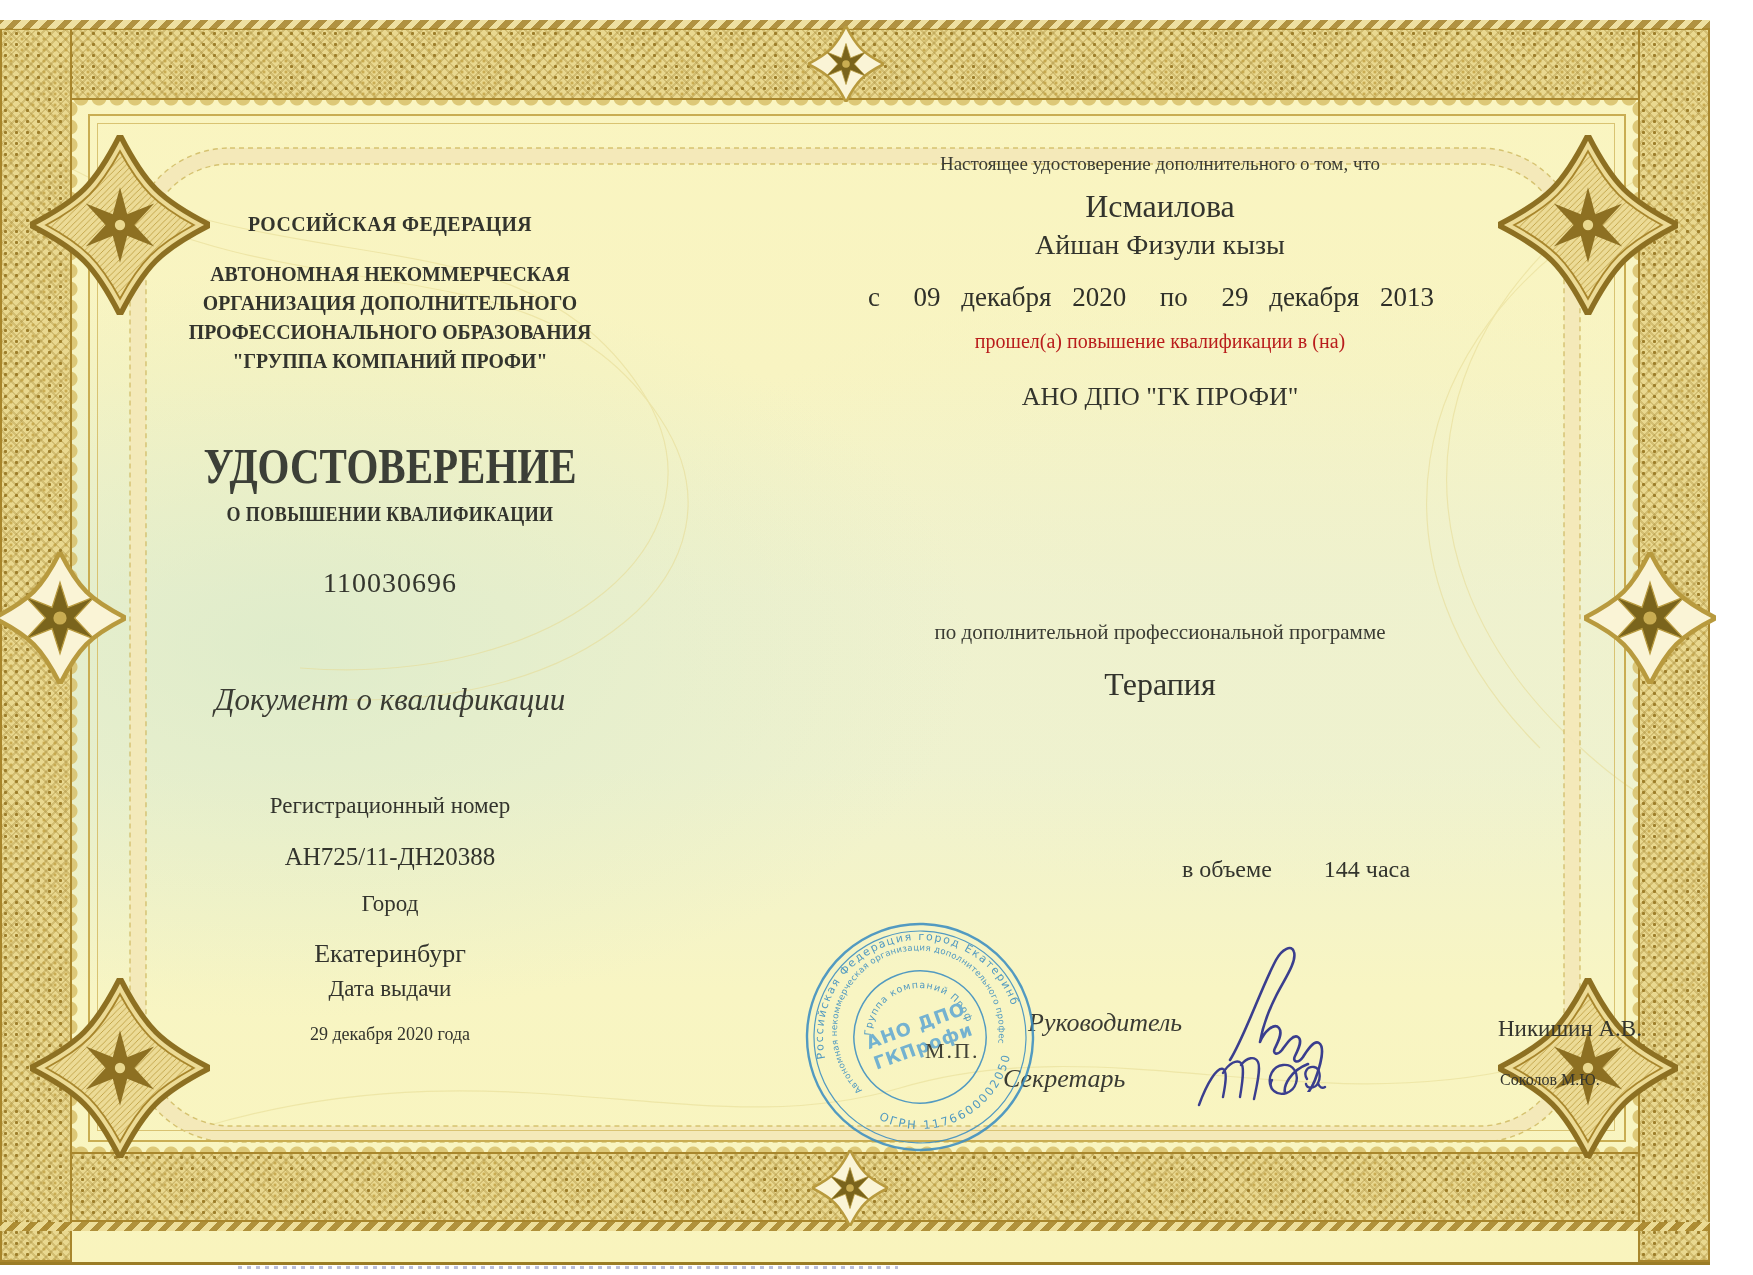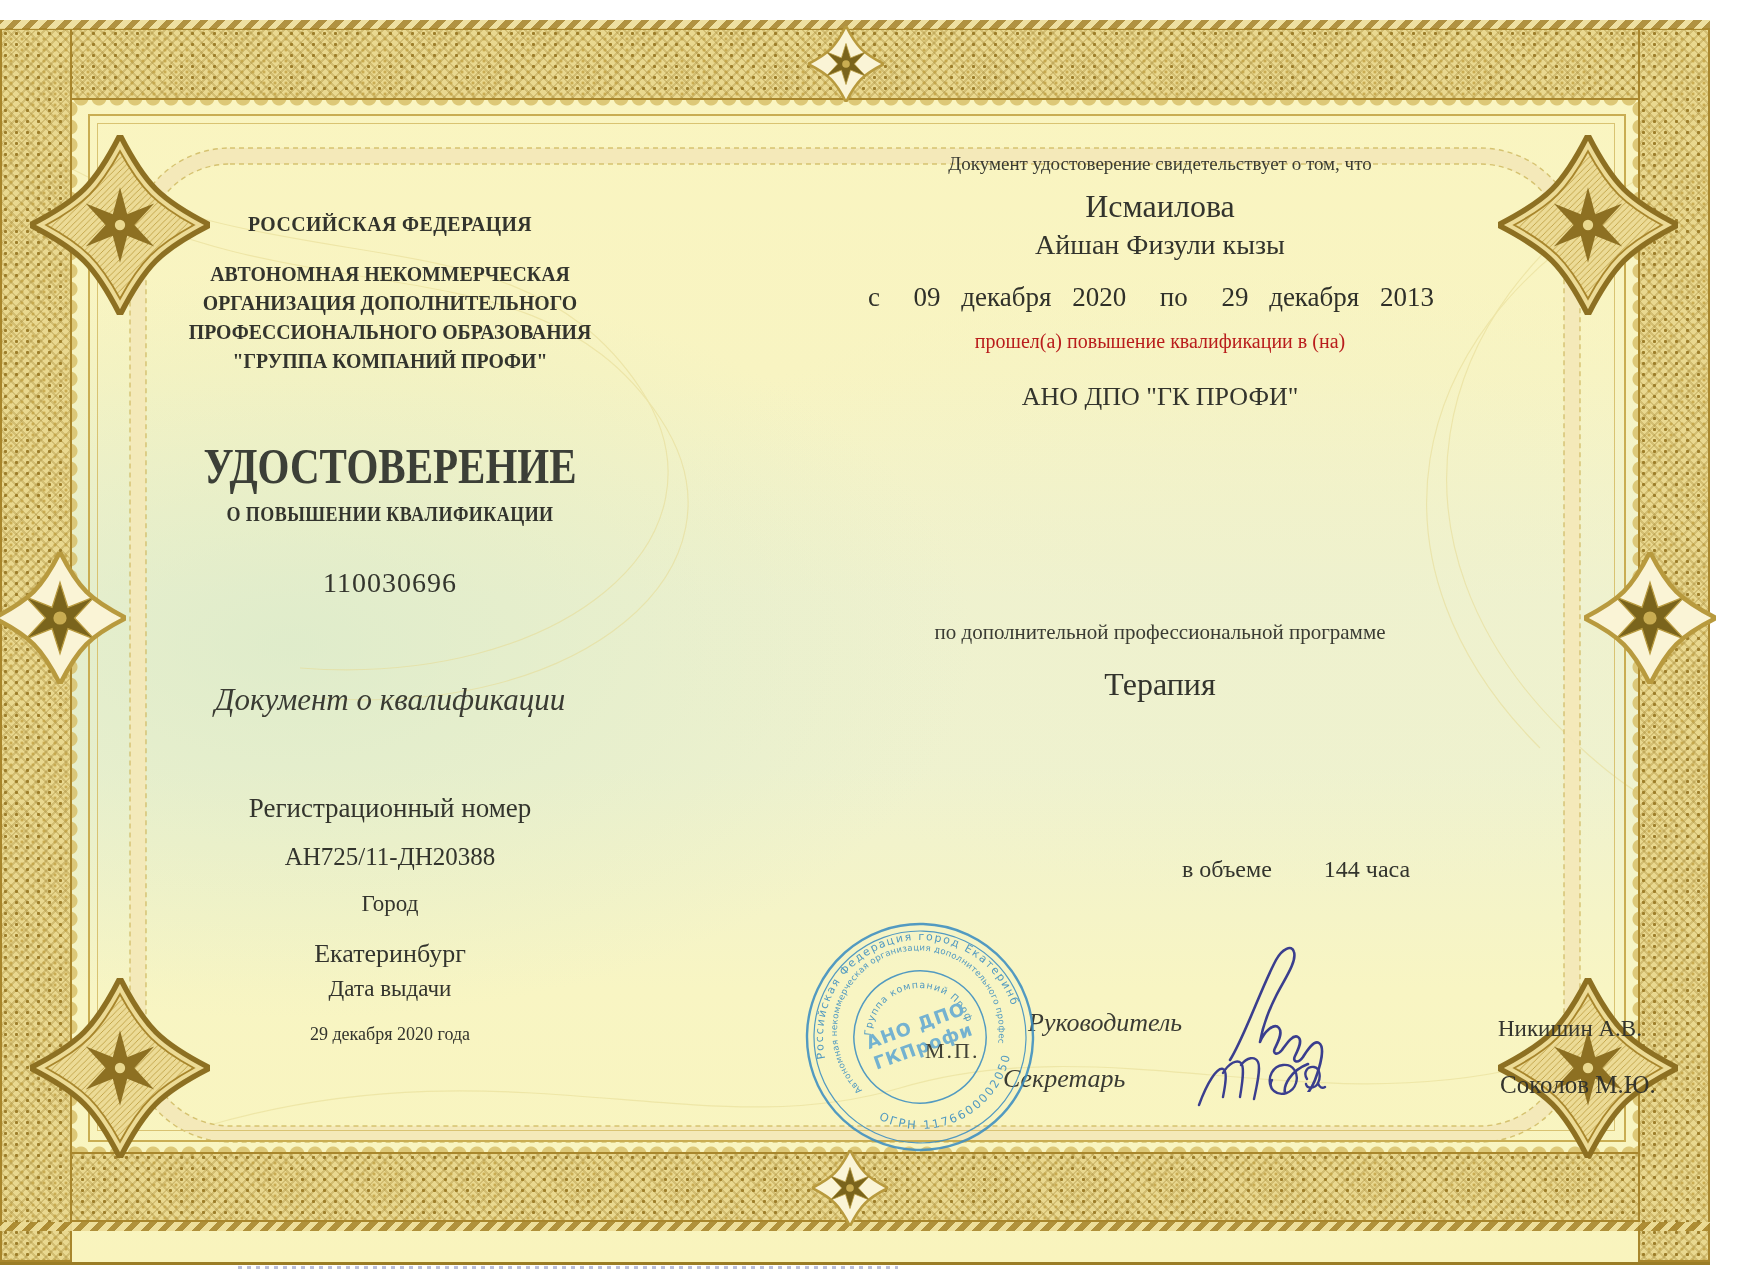--- a/index.html
+++ b/index.html
@@ -157,33 +157,33 @@
 </div>
 
 <div class="t lcol ctr b cond" style="top:437px;font-size:50px;color:#3c3f37;">УДОСТОВЕРЕНИЕ</div>
 
 <div class="t lcol ctr b cond2" style="top:503px;font-size:20px;letter-spacing:.5px;">О ПОВЫШЕНИИ КВАЛИФИКАЦИИ</div>
 
 <div class="t lcol ctr" style="top:567px;font-size:28px;letter-spacing:1px;">110030696</div>
 
 <div class="t lcol ctr it" style="top:682px;font-size:31px;color:#3a3b33;">Документ о квалификации</div>
 
-<div class="t lcol ctr" style="top:793px;font-size:27px;">Регистрационный номер</div>
+<div class="t lcol ctr" style="top:793px;font-size:23px;">Регистрационный номер</div>
 
 <div class="t lcol ctr" style="top:843px;font-size:25px;">АН725/11-ДН20388</div>
 
 <div class="t lcol ctr" style="top:891px;font-size:23px;">Город</div>
 
 <div class="t lcol ctr" style="top:939px;font-size:26px;">Екатеринбург</div>
 
 <div class="t lcol ctr" style="top:976px;font-size:23px;">Дата выдачи</div>
 
 <div class="t lcol ctr" style="top:1024px;font-size:18px;">29 декабря 2020 года</div>
 
-<div class="t rcol ctr" style="top:153px;font-size:19px;color:#3a3b33;">Документ удостоверение свидетельствует о том, что</div>
+<div class="t rcol ctr" style="top:153px;font-size:19px;color:#3a3b33;">Настоящее удостоверение дополнительного о том, что</div>
 
 <div class="t rcol ctr" style="top:188px;font-size:32px;">Исмаилова</div>
 
 <div class="t rcol ctr" style="top:229px;font-size:28px;">Айшан Физули кызы</div>
 
 <div class="period">
   <span>с</span>
   <span>09 декабря 2020</span>
   <span>по</span>
   <span>29 декабря 2013</span>
@@ -198,21 +198,21 @@
 <div class="t rcol ctr" style="top:666px;font-size:32px;">Терапия</div>
 
 <div class="vol">
   <span>в объеме</span>
   <span>144 часа</span>
 </div>
 
 <div class="t it" style="left:1028px;top:1008px;font-size:26px;color:#3a3b33;">Руководитель</div>
 <div class="t it" style="left:1003px;top:1064px;font-size:26px;color:#3a3b33;">Секретарь</div>
 <div class="t" style="left:1498px;top:1016px;font-size:23px;">Никишин А.В.</div>
-<div class="t" style="left:1500px;top:1071px;font-size:25px;">Соколов М.Ю.</div>
+<div class="t" style="left:1500px;top:1071px;font-size:16px;">Соколов М.Ю.</div>
 
 <svg class="lay" style="left:1218px;top:942px;position:absolute;" width="130" height="150" viewBox="0 0 130 150" aria-hidden="true">
   <path d="M12 118 C26 96 44 44 58 18 C64 7 74 2 76 10 C79 20 66 38 58 54 C50 70 44 88 42 100
            C46 90 56 80 61 86 C65 91 60 100 57 106 C54 112 59 114 64 108 C69 101 75 92 80 95
            C85 98 80 108 77 114 C74 120 80 122 85 115 C90 107 96 98 101 101 C107 105 103 122 97 138
            C89 158 74 166 68 154 C63 144 74 128 90 122" fill="none" stroke="#3a3e8e" stroke-width="2.6" stroke-linecap="round" stroke-linejoin="round"></path>
 </svg>
 <svg class="lay" style="left:1193px;top:1053px;position:absolute;" width="135" height="62" viewBox="0 0 135 62" aria-hidden="true">
   <path d="M6 52 C14 30 24 14 30 16 C35 18 32 34 30 44 M30 20 C36 10 44 6 48 10 C52 14 49 32 47 44
            M48 12 C54 4 62 3 65 9 C68 15 64 32 61 46 M78 34 C74 24 80 13 90 12 C100 11 106 20 103 30

